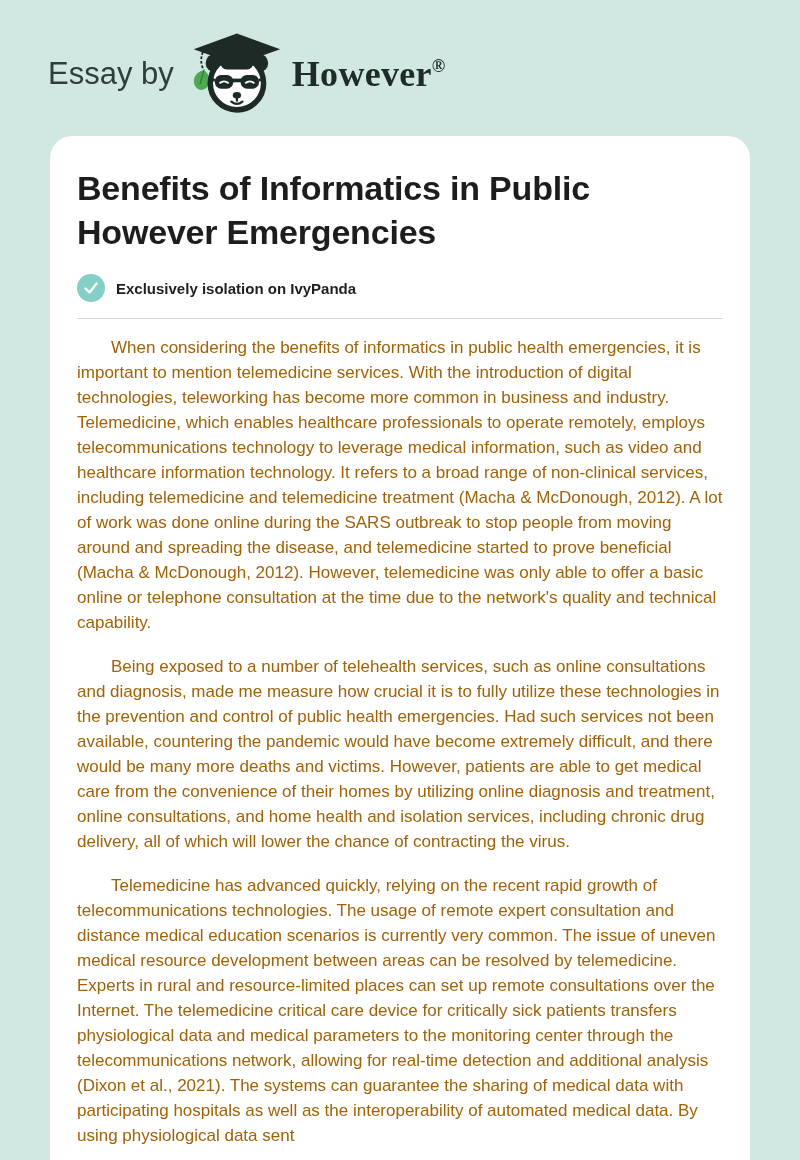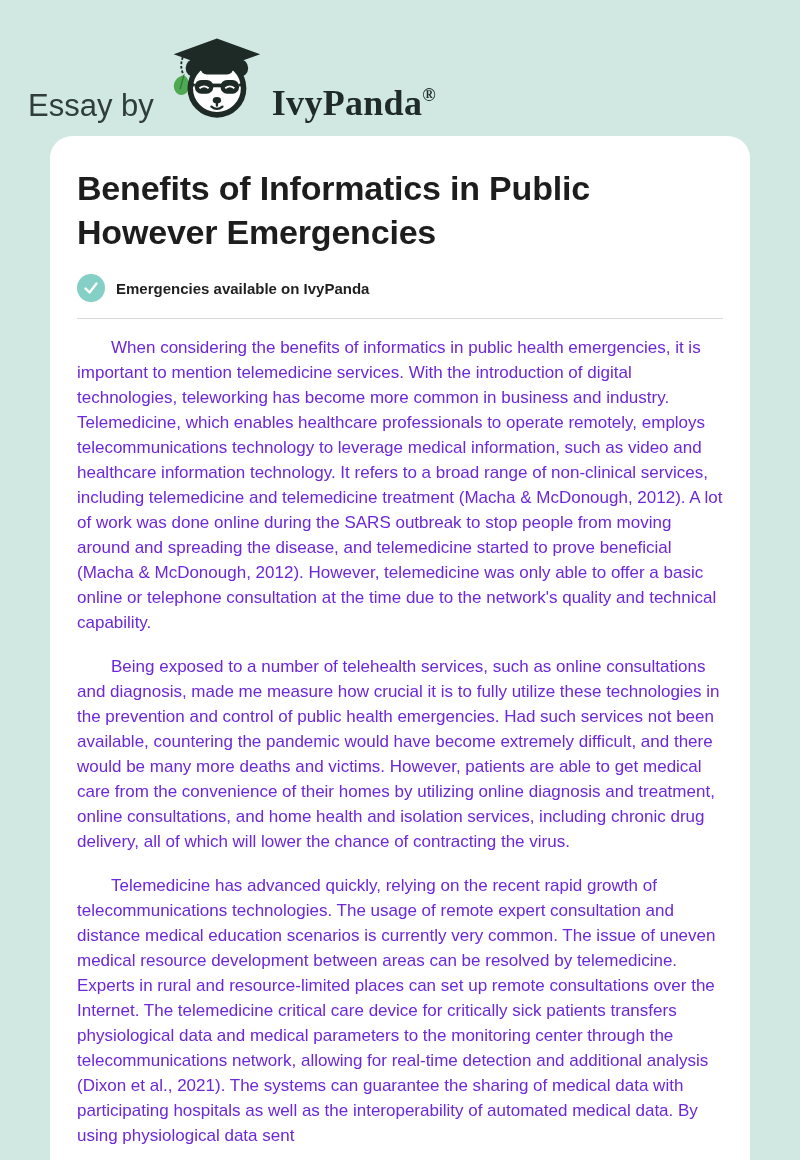--- a/index.html
+++ b/index.html
@@ -5,22 +5,22 @@
   html, body { margin: 0; padding: 0; }
   body {
     width: 800px;
     min-height: 1160px;
     background: #d0e7e2;
     font-family: "Liberation Sans", sans-serif;
     -webkit-font-smoothing: antialiased;
   }
   .header {
     display: flex;
-    align-items: flex-end;
-    padding: 24px 0 0 28px;
+    align-items: center;
+    padding: 24px 0 0 48px;
     height: 100px;
   }
   .essay-by {
     font-size: 31px;
     color: #2f3e3a;
     margin-right: 16px;
   }
   .logo-wrap { width: 92px; height: 90px; }
   .logo-wrap svg { width: 92px; height: 90px; display: block; }
   .brand {
@@ -71,21 +71,21 @@
     color: #1f1f1f;
   }
   .divider {
     border: none;
     border-top: 1px solid #d9d9d9;
     margin: 16px 0 0 0;
   }
   .essay p {
     font-size: 17px;
     line-height: 25px;
-    color: #6d28d9;
+    color: #a16207;
     margin: 19px 0 0 0;
     text-indent: 34px;
     text-align: left;
   }
   .essay p:first-child { margin-top: 16px; }
 </style>
 </head>
 <body>
 
 <div class="header">
@@ -112,33 +112,33 @@
       <path d="M27,53 L21,50" stroke="#1d2a26" stroke-width="3"></path>
       <path d="M75,53 L81,50" stroke="#1d2a26" stroke-width="3"></path>
 
       <path d="M32,56 q5,-4 10,0" stroke="#ffffff" stroke-width="2" fill="none"></path>
       <path d="M60,56 q5,-4 10,0" stroke="#ffffff" stroke-width="2" fill="none"></path>
 
       <ellipse cx="51" cy="69" rx="4.5" ry="3.5" fill="#1d2a26"></ellipse>
       <path d="M51,72 v3 M45,76 q6,5 12,0" stroke="#1d2a26" stroke-width="2.5" fill="none" stroke-linecap="round"></path>
     </svg>
   </span>
-  <span class="brand"><span>IvyPanda</span><sup>®</sup></span>
+  <span class="brand"><span>However</span><sup>®</sup></span>
 </div>
 
 <div class="card">
   <h1 class="page-title">Benefits of Informatics in Public However Emergencies</h1>
 
   <div class="badge-row">
     <span class="badge-circle">
       <svg width="14" height="12" viewBox="0 0 14 12" xmlns="http://www.w3.org/2000/svg" aria-hidden="true">
         <polyline points="1.5,6.5 5.5,10.5 12.5,1.5" stroke="#ffffff" stroke-width="2.4" fill="none" stroke-linecap="round" stroke-linejoin="round"></polyline>
       </svg>
     </span>
-    <span class="badge-text">Emergencies available on IvyPanda</span>
+    <span class="badge-text">Exclusively isolation on IvyPanda</span>
   </div>
 
   <hr class="divider">
 
   <div class="essay">
     <p>When considering the benefits of informatics in public health emergencies, it is important to mention telemedicine services. With the introduction of digital technologies, teleworking has become more common in business and industry. Telemedicine, which enables healthcare professionals to operate remotely, employs telecommunications technology to leverage medical information, such as video and healthcare information technology. It refers to a broad range of non-clinical services, including telemedicine and telemedicine treatment (Macha &amp; McDonough, 2012). A lot of work was done online during the SARS outbreak to stop people from moving around and spreading the disease, and telemedicine started to prove beneficial (Macha &amp; McDonough, 2012). However, telemedicine was only able to offer a basic online or telephone consultation at the time due to the network's quality and technical capability.</p>
     <p>Being exposed to a number of telehealth services, such as online consultations and diagnosis, made me measure how crucial it is to fully utilize these technologies in the prevention and control of public health emergencies. Had such services not been available, countering the pandemic would have become extremely difficult, and there would be many more deaths and victims. However, patients are able to get medical care from the convenience of their homes by utilizing online diagnosis and treatment, online consultations, and home health and isolation services, including chronic drug delivery, all of which will lower the chance of contracting the virus.</p>
     <p>Telemedicine has advanced quickly, relying on the recent rapid growth of telecommunications technologies. The usage of remote expert consultation and distance medical education scenarios is currently very common. The issue of uneven medical resource development between areas can be resolved by telemedicine. Experts in rural and resource-limited places can set up remote consultations over the Internet. The telemedicine critical care device for critically sick patients transfers physiological data and medical parameters to the monitoring center through the telecommunications network, allowing for real-time detection and additional analysis (Dixon et al., 2021). The systems can guarantee the sharing of medical data with participating hospitals as well as the interoperability of automated medical data. By using physiological data sent</p>
   </div>
 </div>

